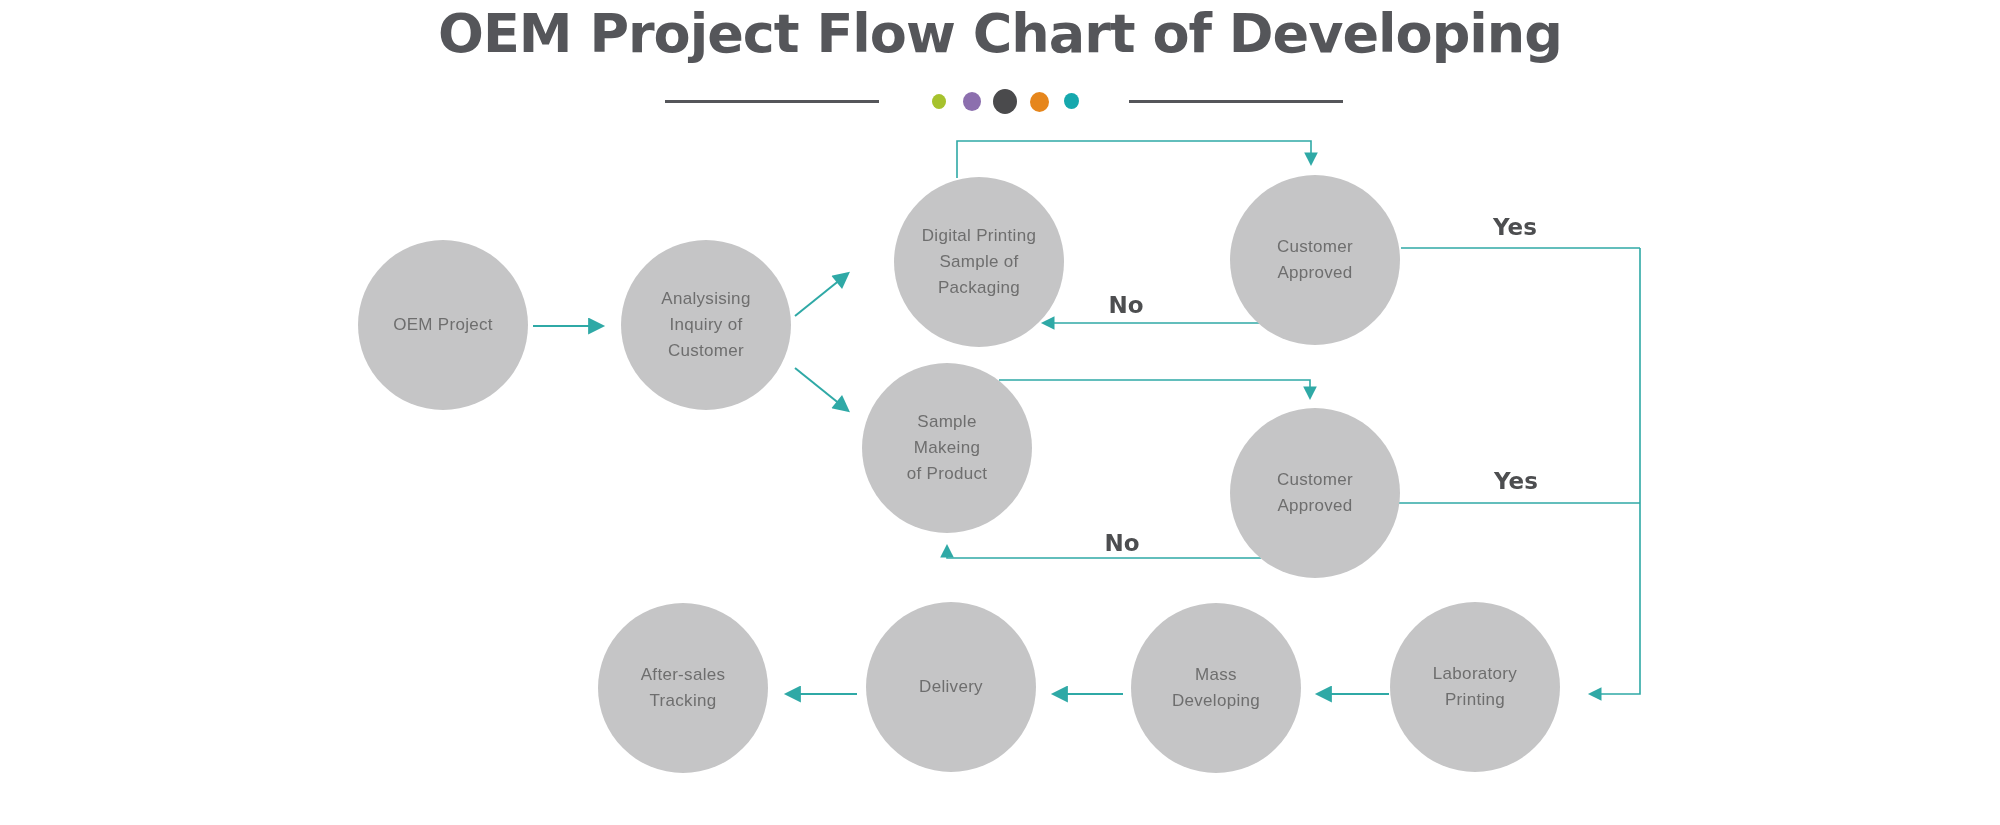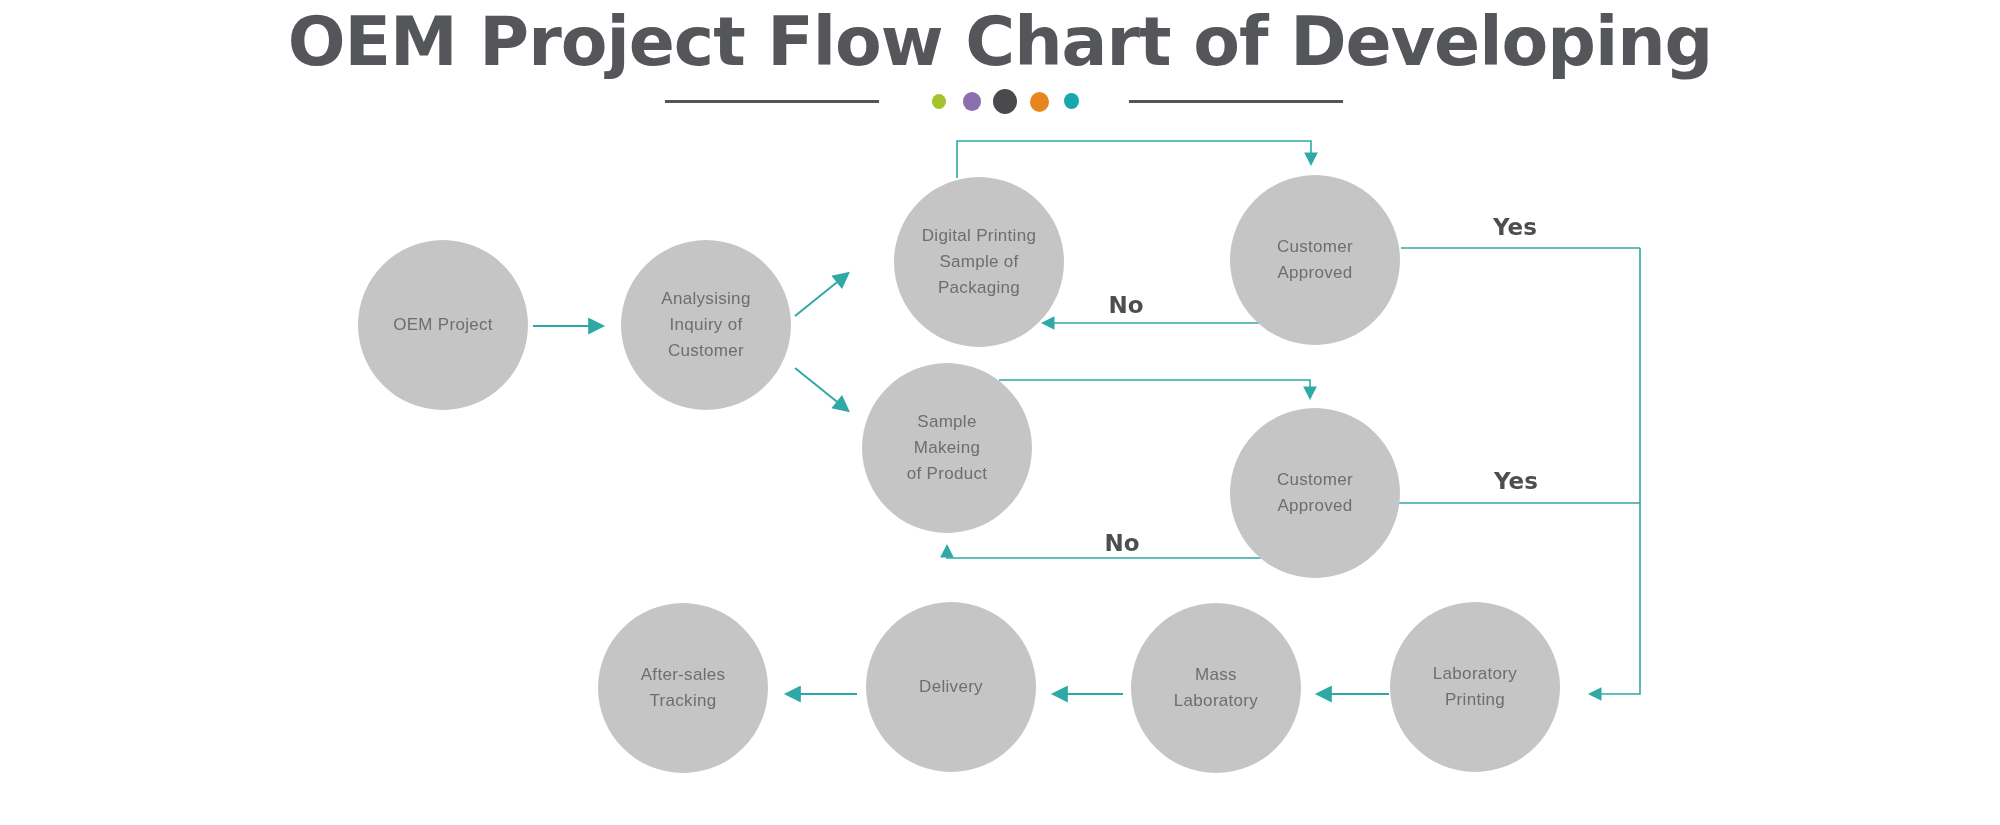--- a/index.html
+++ b/index.html
@@ -10,21 +10,21 @@
     height: 825px;
     background: #ffffff;
     overflow: hidden;
     font-family: "Liberation Sans", sans-serif;
   }
   .page-title {
     position: absolute;
     left: 0; right: 0; top: 2px;
     text-align: center;
     font-family: "DejaVu Sans", "Liberation Sans", sans-serif;
-    font-size: 68px;
+    font-size: 54px;
     font-weight: bold;
     letter-spacing: -1px;
     color: #55565A;
   }
   .divider-line {
     position: absolute;
     height: 3px;
     width: 214px;
     top: 100px;
     background: #55565A;
@@ -129,21 +129,21 @@
   <div class="node" style="left: 1230px; top: 408px; background-color: rgb(197, 197, 198);">
     <span class="node-label" style="color: rgb(110, 110, 110);">Customer
 Approved</span>
   </div>
   <div class="node" style="left: 1390px; top: 602px; background-color: rgb(197, 197, 198);">
     <span class="node-label" style="color: rgb(110, 110, 110);">Laboratory
 Printing</span>
   </div>
   <div class="node" style="left: 1131px; top: 603px; background-color: rgb(197, 197, 198);">
     <span class="node-label" style="color: rgb(110, 110, 110);">Mass
-Laboratory</span>
+Developing</span>
   </div>
   <div class="node" style="left: 598px; top: 603px; background-color: rgb(197, 197, 198);">
     <span class="node-label" style="color: rgb(110, 110, 110);">After-sales
 Tracking</span>
   </div>
   <div class="node" style="left: 866px; top: 602px; background-color: rgb(197, 197, 198);">
     <span class="node-label" style="color: rgb(110, 110, 110);">Delivery</span>
   </div>
 
   <div class="edge-label" style="left: 1515px; top: 227px; color: rgb(77, 78, 80);">Yes</div>

